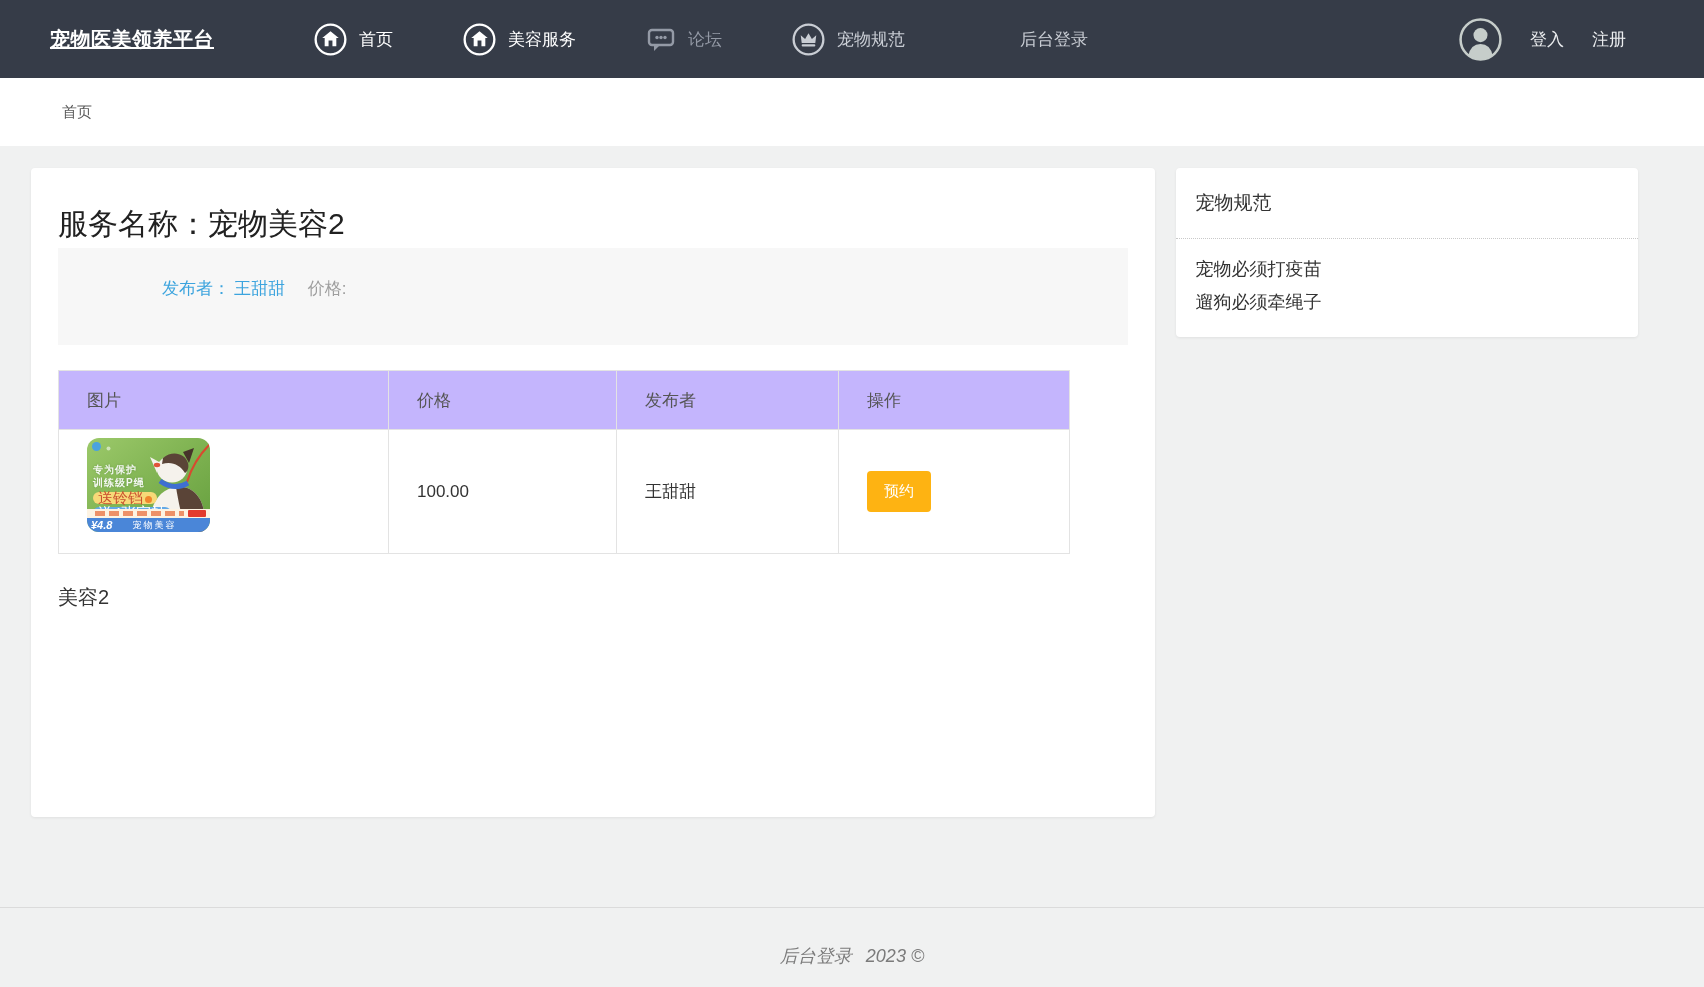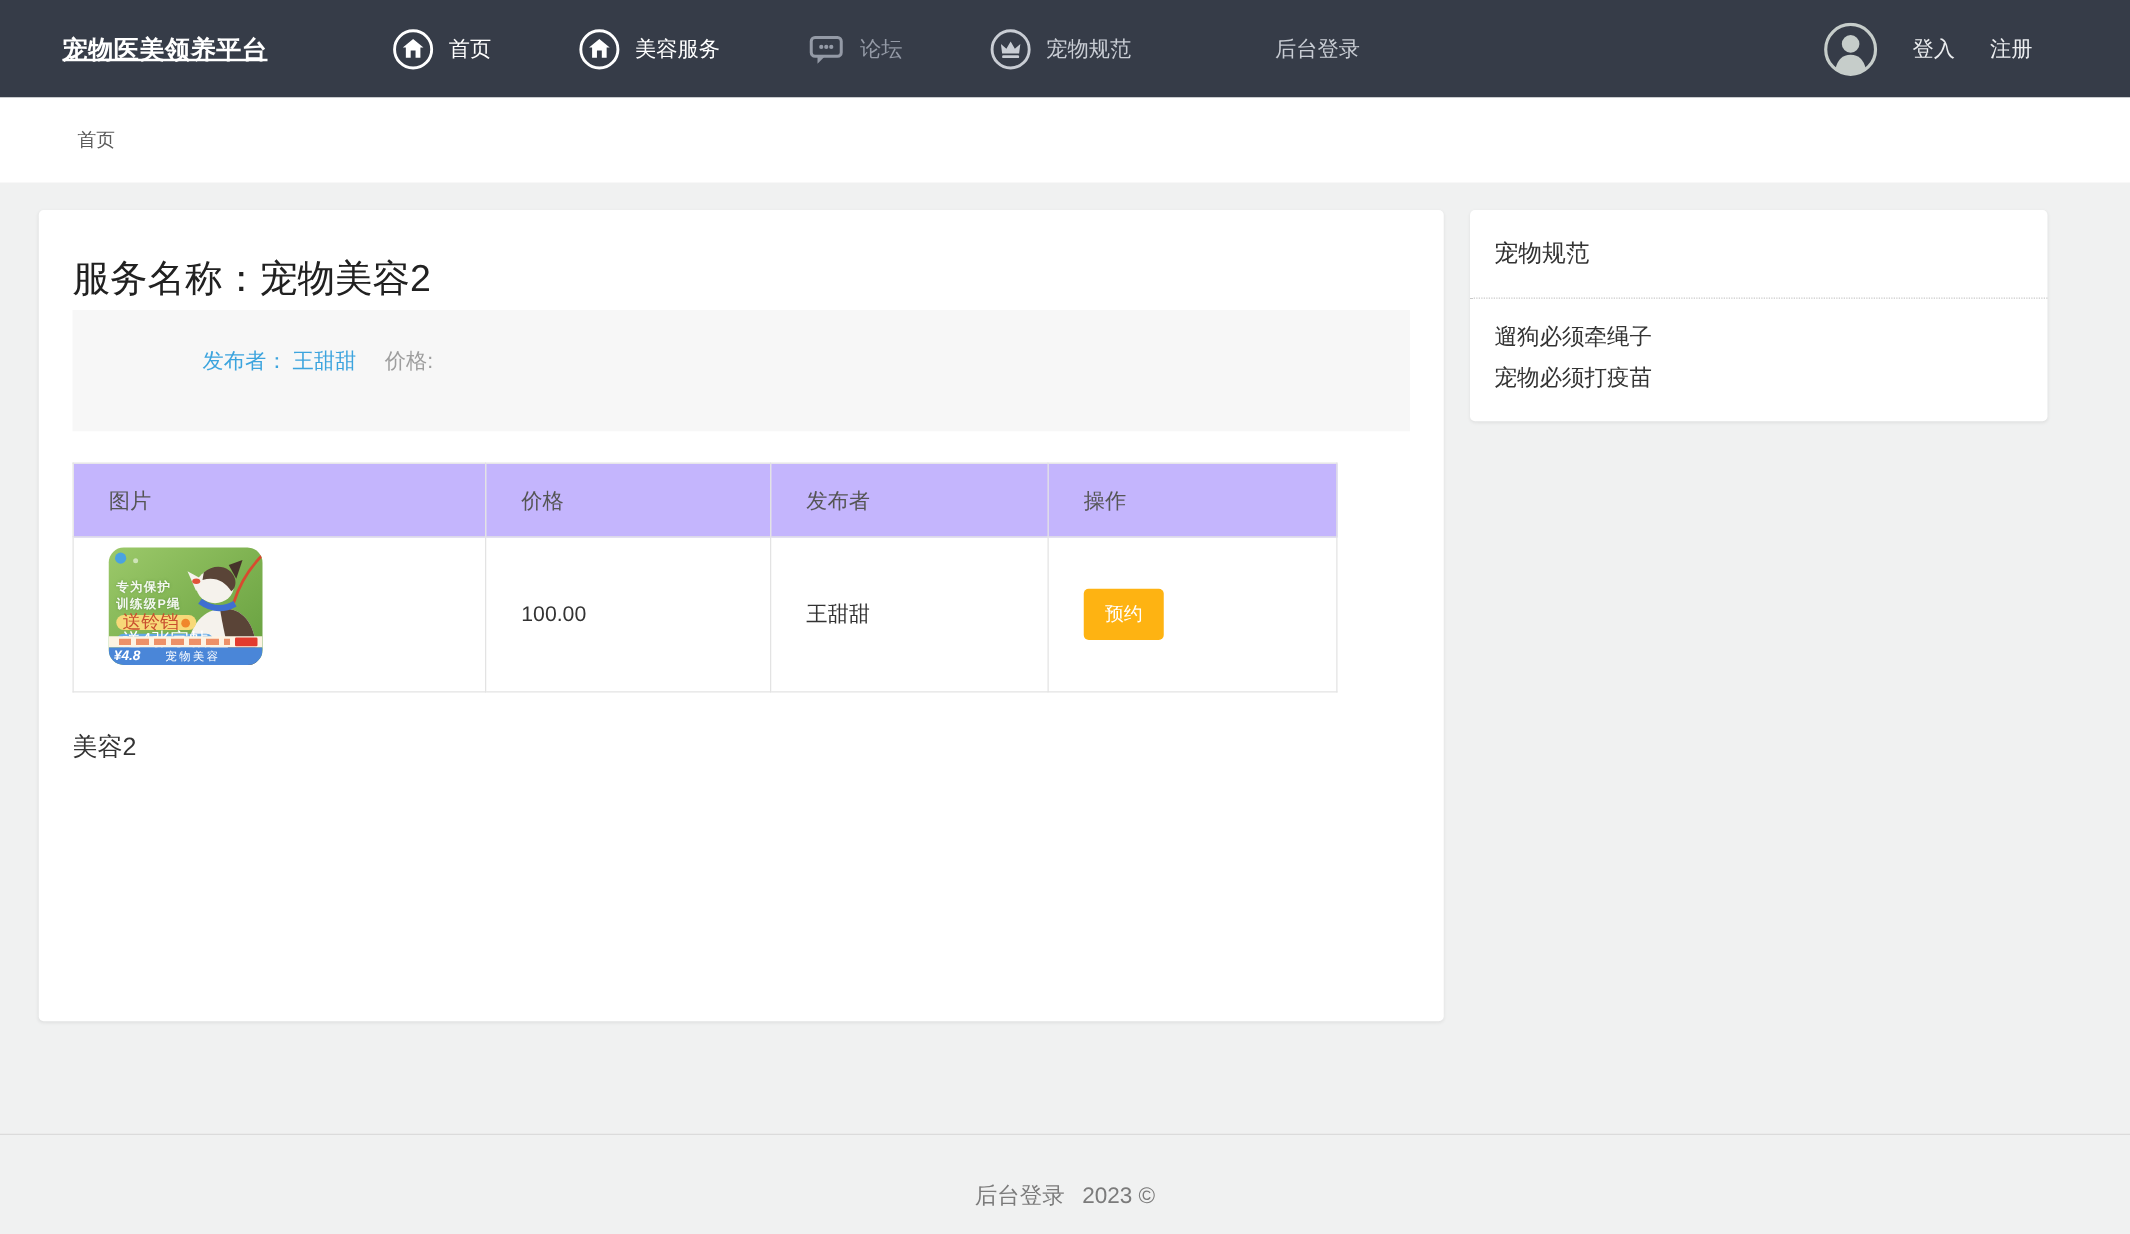--- a/index.html
+++ b/index.html
@@ -68,21 +68,21 @@
   .t-bar span { font-size:9px; margin-left:20px; letter-spacing:2px; }
 
   
   .sidebar-card { width:521px; background:#fff; border-radius:4px; box-shadow:0 1px 3px rgba(0,0,0,.07); }
   .sidebar-title { padding:22px 20px; font-size:19px; color:#333; border-bottom:1px dotted #c9c9c9; }
   .sidebar-list { list-style:none; padding:14px 20px 18px; }
   .sidebar-list li { font-size:18px; line-height:33px; color:#333; cursor:pointer; }
 
   
   .footer { height:80px; border-top:1px solid #dbdbdb; background:#f0f1f1; text-align:center; padding-top:36px;
-            font-size:18px; color:#7b7b7b; }
+            font-size:18px; color:#7b7b7b;font-style:italic; }
   .footer .admin-link { color:#7b7b7b; cursor:pointer; margin-right:14px; text-decoration:none; }
 </style>
 </head>
 <body>
 
 <div class="navbar">
   <div class="brand">宠物医美领养平台</div>
 
   <div class="nav">
     <a class="nav-item bright">
@@ -207,21 +207,21 @@
         </tr>
       </tbody>
     </table>
 
     <div class="desc">美容2</div>
   </div>
 
   <div class="sidebar-card">
     <div class="sidebar-title">宠物规范</div>
     <ul class="sidebar-list">
+      <li>宠物必须打疫苗</li>
       <li>遛狗必须牵绳子</li>
-      <li>宠物必须打疫苗</li>
     </ul>
   </div>
 </div>
 
 <div class="footer">
   <a class="admin-link">后台登录</a><span>2023 ©</span>
 </div>
 
 </body></html>

